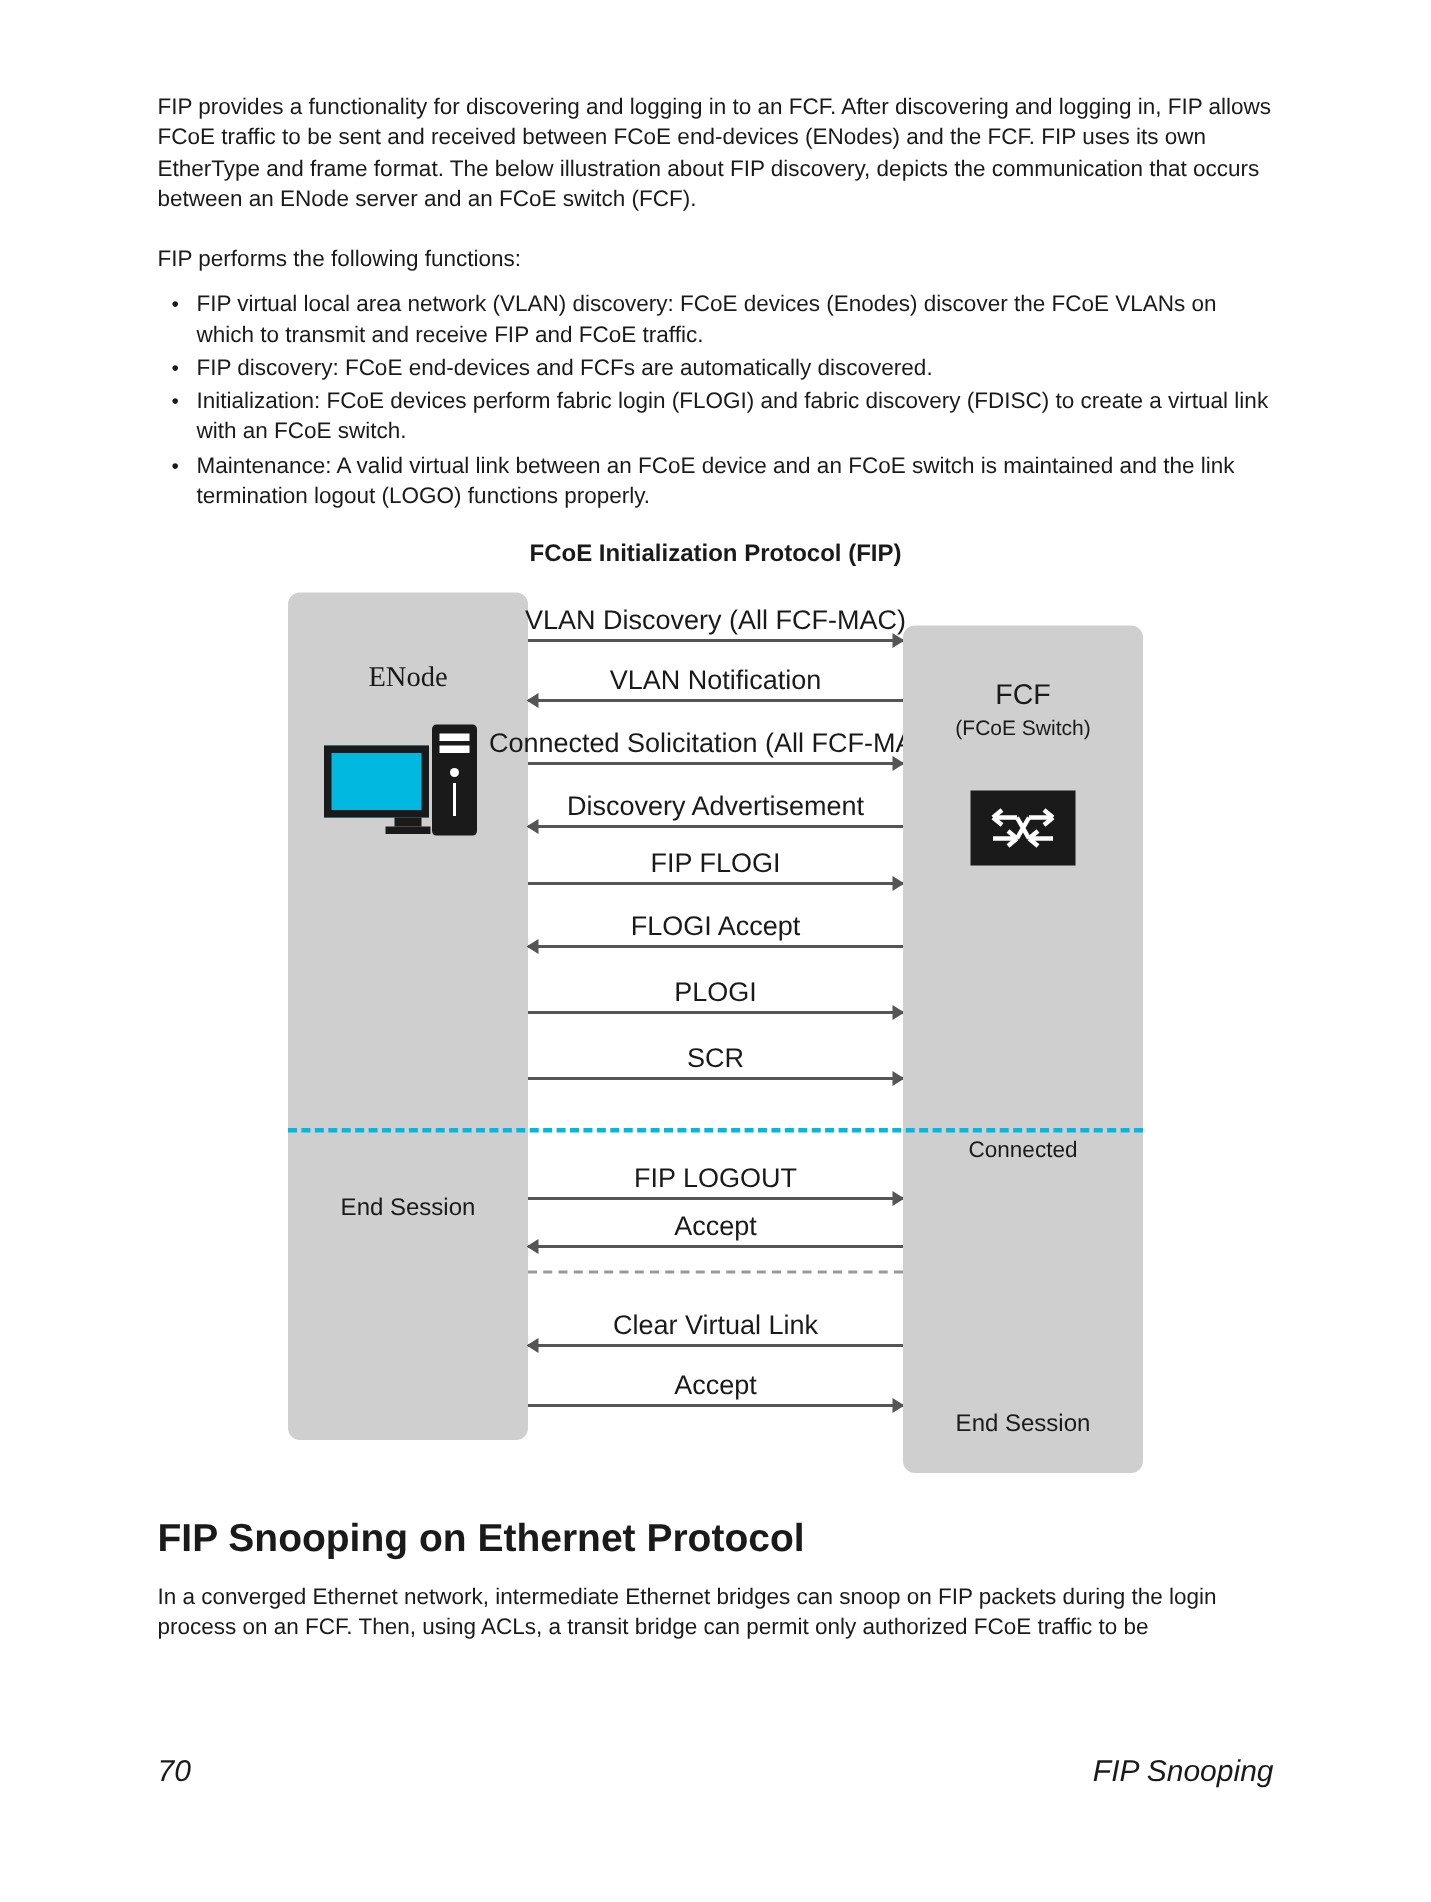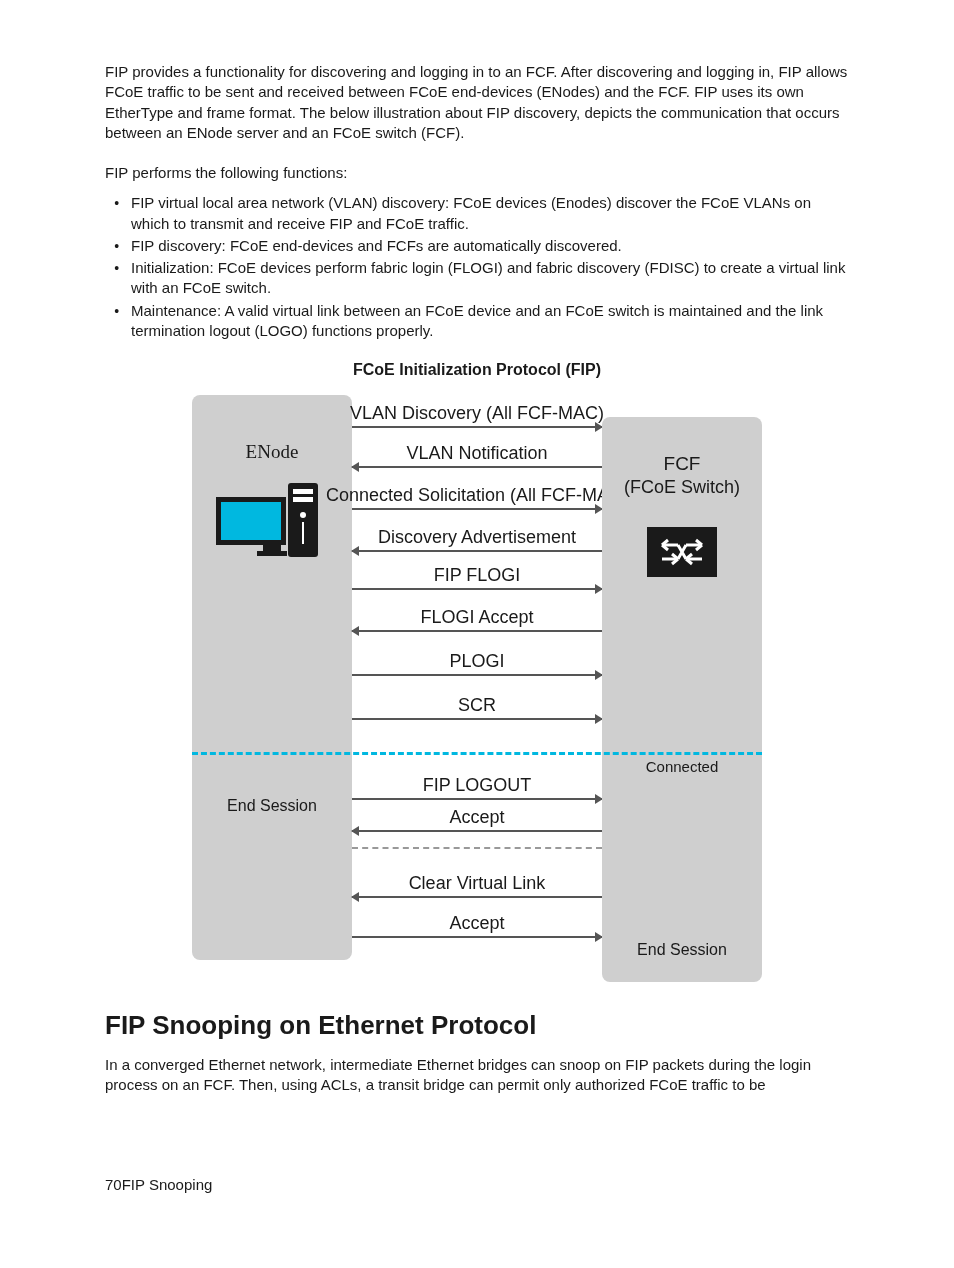--- a/index.html
+++ b/index.html
@@ -81,21 +81,21 @@
     top: 36px;
     width: 100%;
     text-align: center;
     font-size: 19px;
   }
   .rightcol .lbl-fcf2 {
     position: absolute;
     top: 60px;
     width: 100%;
     text-align: center;
-    font-size: 18px;
+    font-size: 14px;
   }
   .rightcol .lbl-conn {
     position: absolute;
     top: 341px;
     width: 100%;
     text-align: center;
     font-size: 15px;
   }
   .rightcol .lbl-rend {
     position: absolute;
@@ -207,21 +207,23 @@
     font-size: 26px;
     font-weight: bold;
     margin: 28px 0 14px 0;
   }
   .footer {
     position: absolute;
     bottom: 75px;
     left: 105px;
     right: 105px;
     display: flex;
-    font-size: 15px;
+    justify-content: space-between;
+    font-size: 20px;
+    font-style: italic;
   }
 </style>
 </head>
 <body>
 
 <div class="page">
 
   <p class="para">FIP provides a functionality for discovering and logging in to an FCF. After discovering and logging in, FIP allows FCoE traffic to be sent and received between FCoE end-devices (ENodes) and the FCF. FIP uses its own EtherType and frame format. The below illustration about FIP discovery, depicts the communication that occurs between an ENode server and an FCoE switch (FCF).</p>
 
   <p class="para" style="margin-bottom:10px">FIP performs the following functions:</p>

